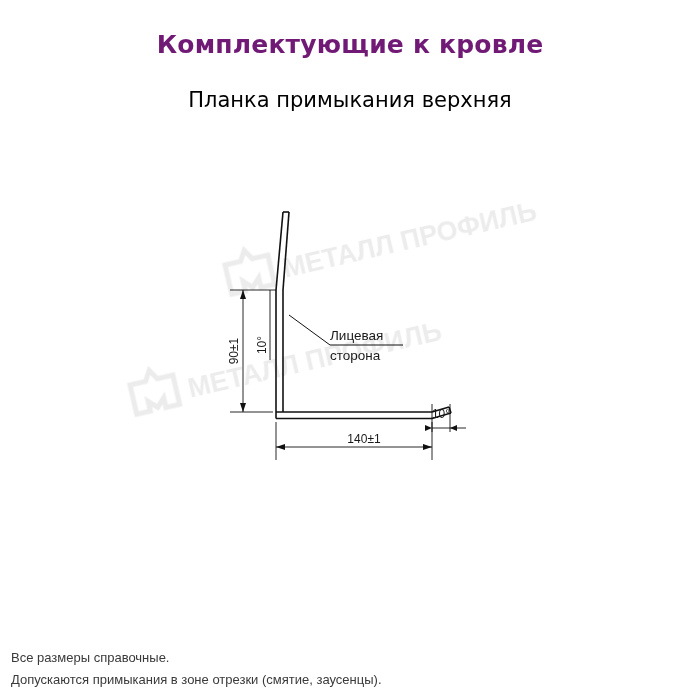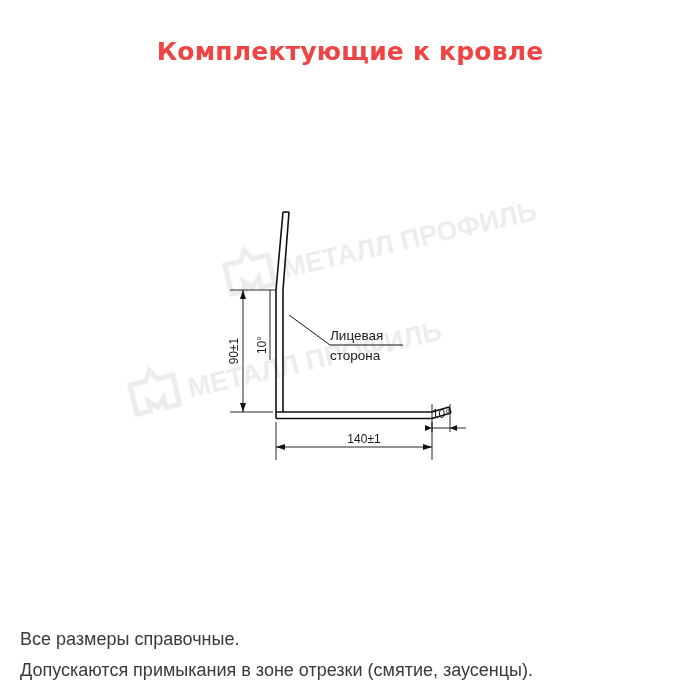--- a/index.html
+++ b/index.html
@@ -26,22 +26,22 @@
     left: 0;
     top: 20px;
     width: 700px;
     text-align: center;
   }
   .main-title {
     font-family: "DejaVu Sans", sans-serif;
     font-size: 25px;
     font-weight: bold;
     letter-spacing: 0.2px;
-    color: #ef4444;
-    margin: 15px;
+    color: #701a75;
+    margin: 8px;
     line-height: 34px;
   }
   .sub-block {
     position: absolute;
     left: 0;
     top: 86px;
     width: 700px;
     text-align: center;
   }
   .sub-title {
@@ -68,24 +68,24 @@
     pointer-events: none;
   }
   .footer {
     position: absolute;
     left: 8px;
     bottom: 8px;
     width: 680px;
   }
   .footer-line {
     font-family: "Liberation Sans", sans-serif;
-    font-size: 18px;
+    font-size: 13px;
     color: #3a3a3a;
     line-height: 19px;
-    margin: 12px;
+    margin: 3px;
   }
   svg { display: block; }
   .dim-text {
     font-family: "Liberation Sans", sans-serif;
     font-size: 12px;
     fill: #1a1a1a;
   }
   .label-text {
     font-family: "Liberation Sans", sans-serif;
     font-size: 13.5px;
@@ -95,20 +95,21 @@
 </head>
 <body>
 
 <div class="page">
 
   <div class="title-block">
     <h1 class="main-title">Комплектующие к кровле</h1>
   </div>
 
   <div class="sub-block">
+    <p class="sub-title">Планка примыкания верхняя</p>
   </div>
 
   <div class="watermarks">
     <svg width="700" height="340" viewBox="0 0 700 340">
       <g opacity="0.13" fill="#6f6f6f">
         <g transform="translate(225,105) rotate(-13)">
           <g>
             <path d="M0,0 h16 l6,-10 l6,10 h16 v30 h-14 v-10 l-8,8 l-8,-8 v10 h-14 z" fill="none" stroke="#6f6f6f" stroke-width="5"></path>
           </g>
           <text x="56" y="26" font-family="Liberation Sans, sans-serif" font-size="27" font-weight="bold" fill="#6f6f6f">МЕТАЛЛ ПРОФИЛЬ</text>

